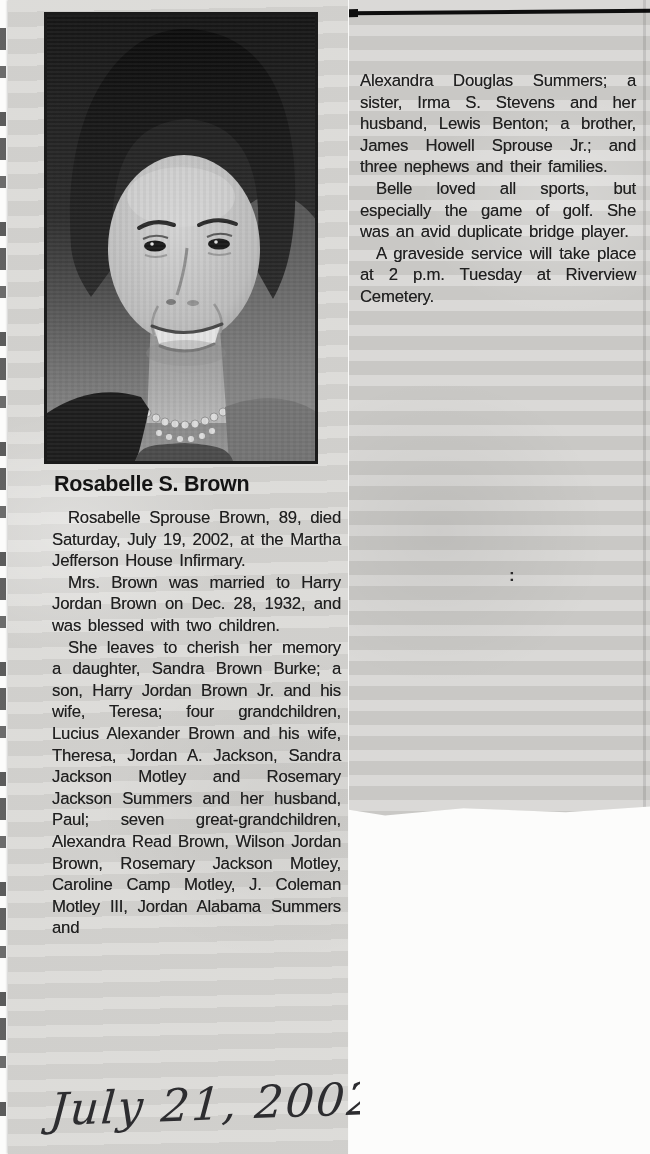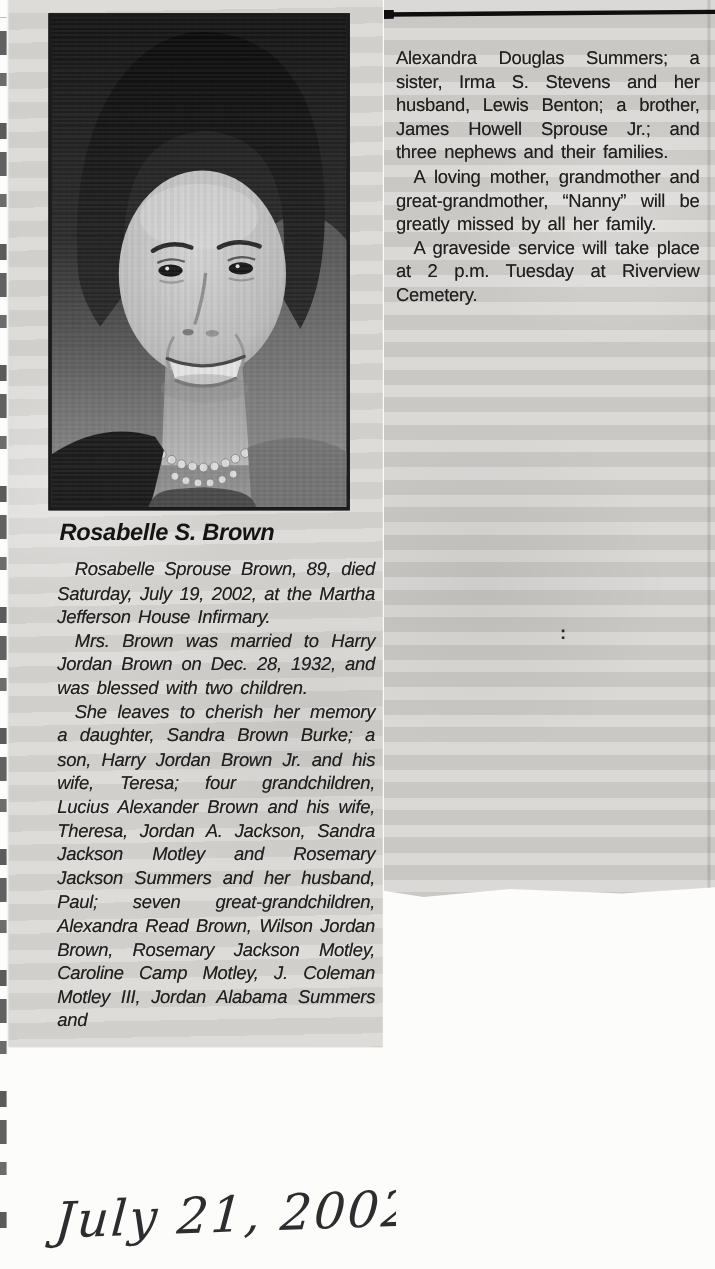--- a/index.html
+++ b/index.html
@@ -12,28 +12,27 @@
   .edge-marks{
     position:absolute;left:0;top:16px;width:6px;height:1110px;
     background:repeating-linear-gradient(180deg,
       transparent 0 12px, #2e2e2e 12px 34px,
       transparent 34px 50px, #3c3c3c 50px 62px,
       transparent 62px 96px, #262626 96px 110px);
     opacity:.75;
   }
   .clip{position:absolute;color:#1f1f1f;}
   .clip-left{
-    left:8px;top:0;width:340px;height:952px;
+    left:8px;top:0;width:340px;height:1154px;
     background:
       radial-gradient(ellipse 220px 180px at 18% 46%, rgba(255,255,255,.30), transparent 70%),
       radial-gradient(ellipse 260px 220px at 80% 70%, rgba(0,0,0,.05), transparent 70%),
       repeating-linear-gradient(179deg, rgba(255,255,255,.14) 0 12px, rgba(0,0,0,.03) 12px 27px),
       #d7d6d3;
     box-shadow:-1px 0 2px rgba(0,0,0,.18);
-    font-style:italic;
   }
   .clip-right{
     left:349px;top:0;width:301px;height:818px;
     background:
       radial-gradient(ellipse 200px 160px at 70% 25%, rgba(255,255,255,.25), transparent 70%),
       radial-gradient(ellipse 240px 220px at 30% 65%, rgba(0,0,0,.06), transparent 70%),
       repeating-linear-gradient(180deg, rgba(255,255,255,.18) 0 11px, rgba(0,0,0,.045) 11px 25px),
       #d2d1ce;
     clip-path:polygon(0 0,100% 0,100% 98.6%,72% 99.3%,38% 98.8%,12% 99.7%,0 99%);
   }
@@ -67,21 +66,21 @@
   .textcol-right{left:11px;top:42px;width:276px;}
   h1.headline{
     margin:0 2px 10px 2px;font-size:21.5px;font-weight:bold;color:#141414;
     letter-spacing:-0.3px;
   }
   p.body{
     margin:0;text-align:justify;text-indent:16px;
     font-size:16.8px;line-height:21.6px;letter-spacing:-0.25px;word-spacing:.14em;
     text-shadow:0 0 .5px rgba(25,25,25,.55);
   }
-  p.body.no-indent{text-indent:0;}
+  p.body.no-indent{text-indent:0;margin-top:28px;}
   .stray-colon{
     position:absolute;left:160px;top:566px;font-size:17px;font-weight:bold;color:#2a2a2a;
   }
   
   .handwritten{position:absolute;left:40px;top:1068px;width:320px;height:80px;}
   .handwritten text{
     font-family:"DejaVu Serif", serif;font-style:italic;font-size:45px;
     fill:#2d2d30;letter-spacing:2px;
   }
 </style>
@@ -185,21 +184,21 @@
       <p class="body">Rosabelle Sprouse Brown, 89, died Saturday, July 19, 2002, at the Martha Jefferson House Infirmary.</p>
       <p class="body">Mrs. Brown was married to Harry Jordan Brown on Dec. 28, 1932, and was blessed with two children.</p>
       <p class="body">She leaves to cherish her memory a daughter, Sandra Brown Burke; a son, Harry Jordan Brown Jr. and his wife, Teresa; four grandchildren, Lucius Alexander Brown and his wife, Theresa, Jordan A. Jackson, Sandra Jackson Motley and Rosemary Jackson Summers and her husband, Paul; seven great-grandchildren, Alexandra Read Brown, Wilson Jordan Brown, Rosemary Jackson Motley, Caroline Camp Motley, J. Coleman Motley III, Jordan Alabama Summers and</p>
     </div>
   </section>
 
   <section class="clip clip-right">
     <div class="top-rule"></div>
     <div class="textcol textcol-right">
       <p class="body no-indent">Alexandra Douglas Summers; a sister, Irma S. Stevens and her husband, Lewis Benton; a brother, James Howell Sprouse Jr.; and three nephews and their families.</p>
-      <p class="body">A loving mother, grandmother and great-grandmother, “Nanny” will be greatly missed by all her family.</p>
+      <p class="body">Belle loved all sports, but especially the game of golf. She was an avid duplicate bridge player.</p>
       <p class="body">A graveside service will take place at 2 p.m. Tuesday at Riverview Cemetery.</p>
     </div>
     <span class="stray-colon">:</span>
   </section>
 
   <svg class="handwritten" viewBox="0 0 320 80">
     <g transform="rotate(-2 160 40) skewX(-6)">
       <text x="14" y="52">July 21, 2002</text>
     </g>
   </svg>

